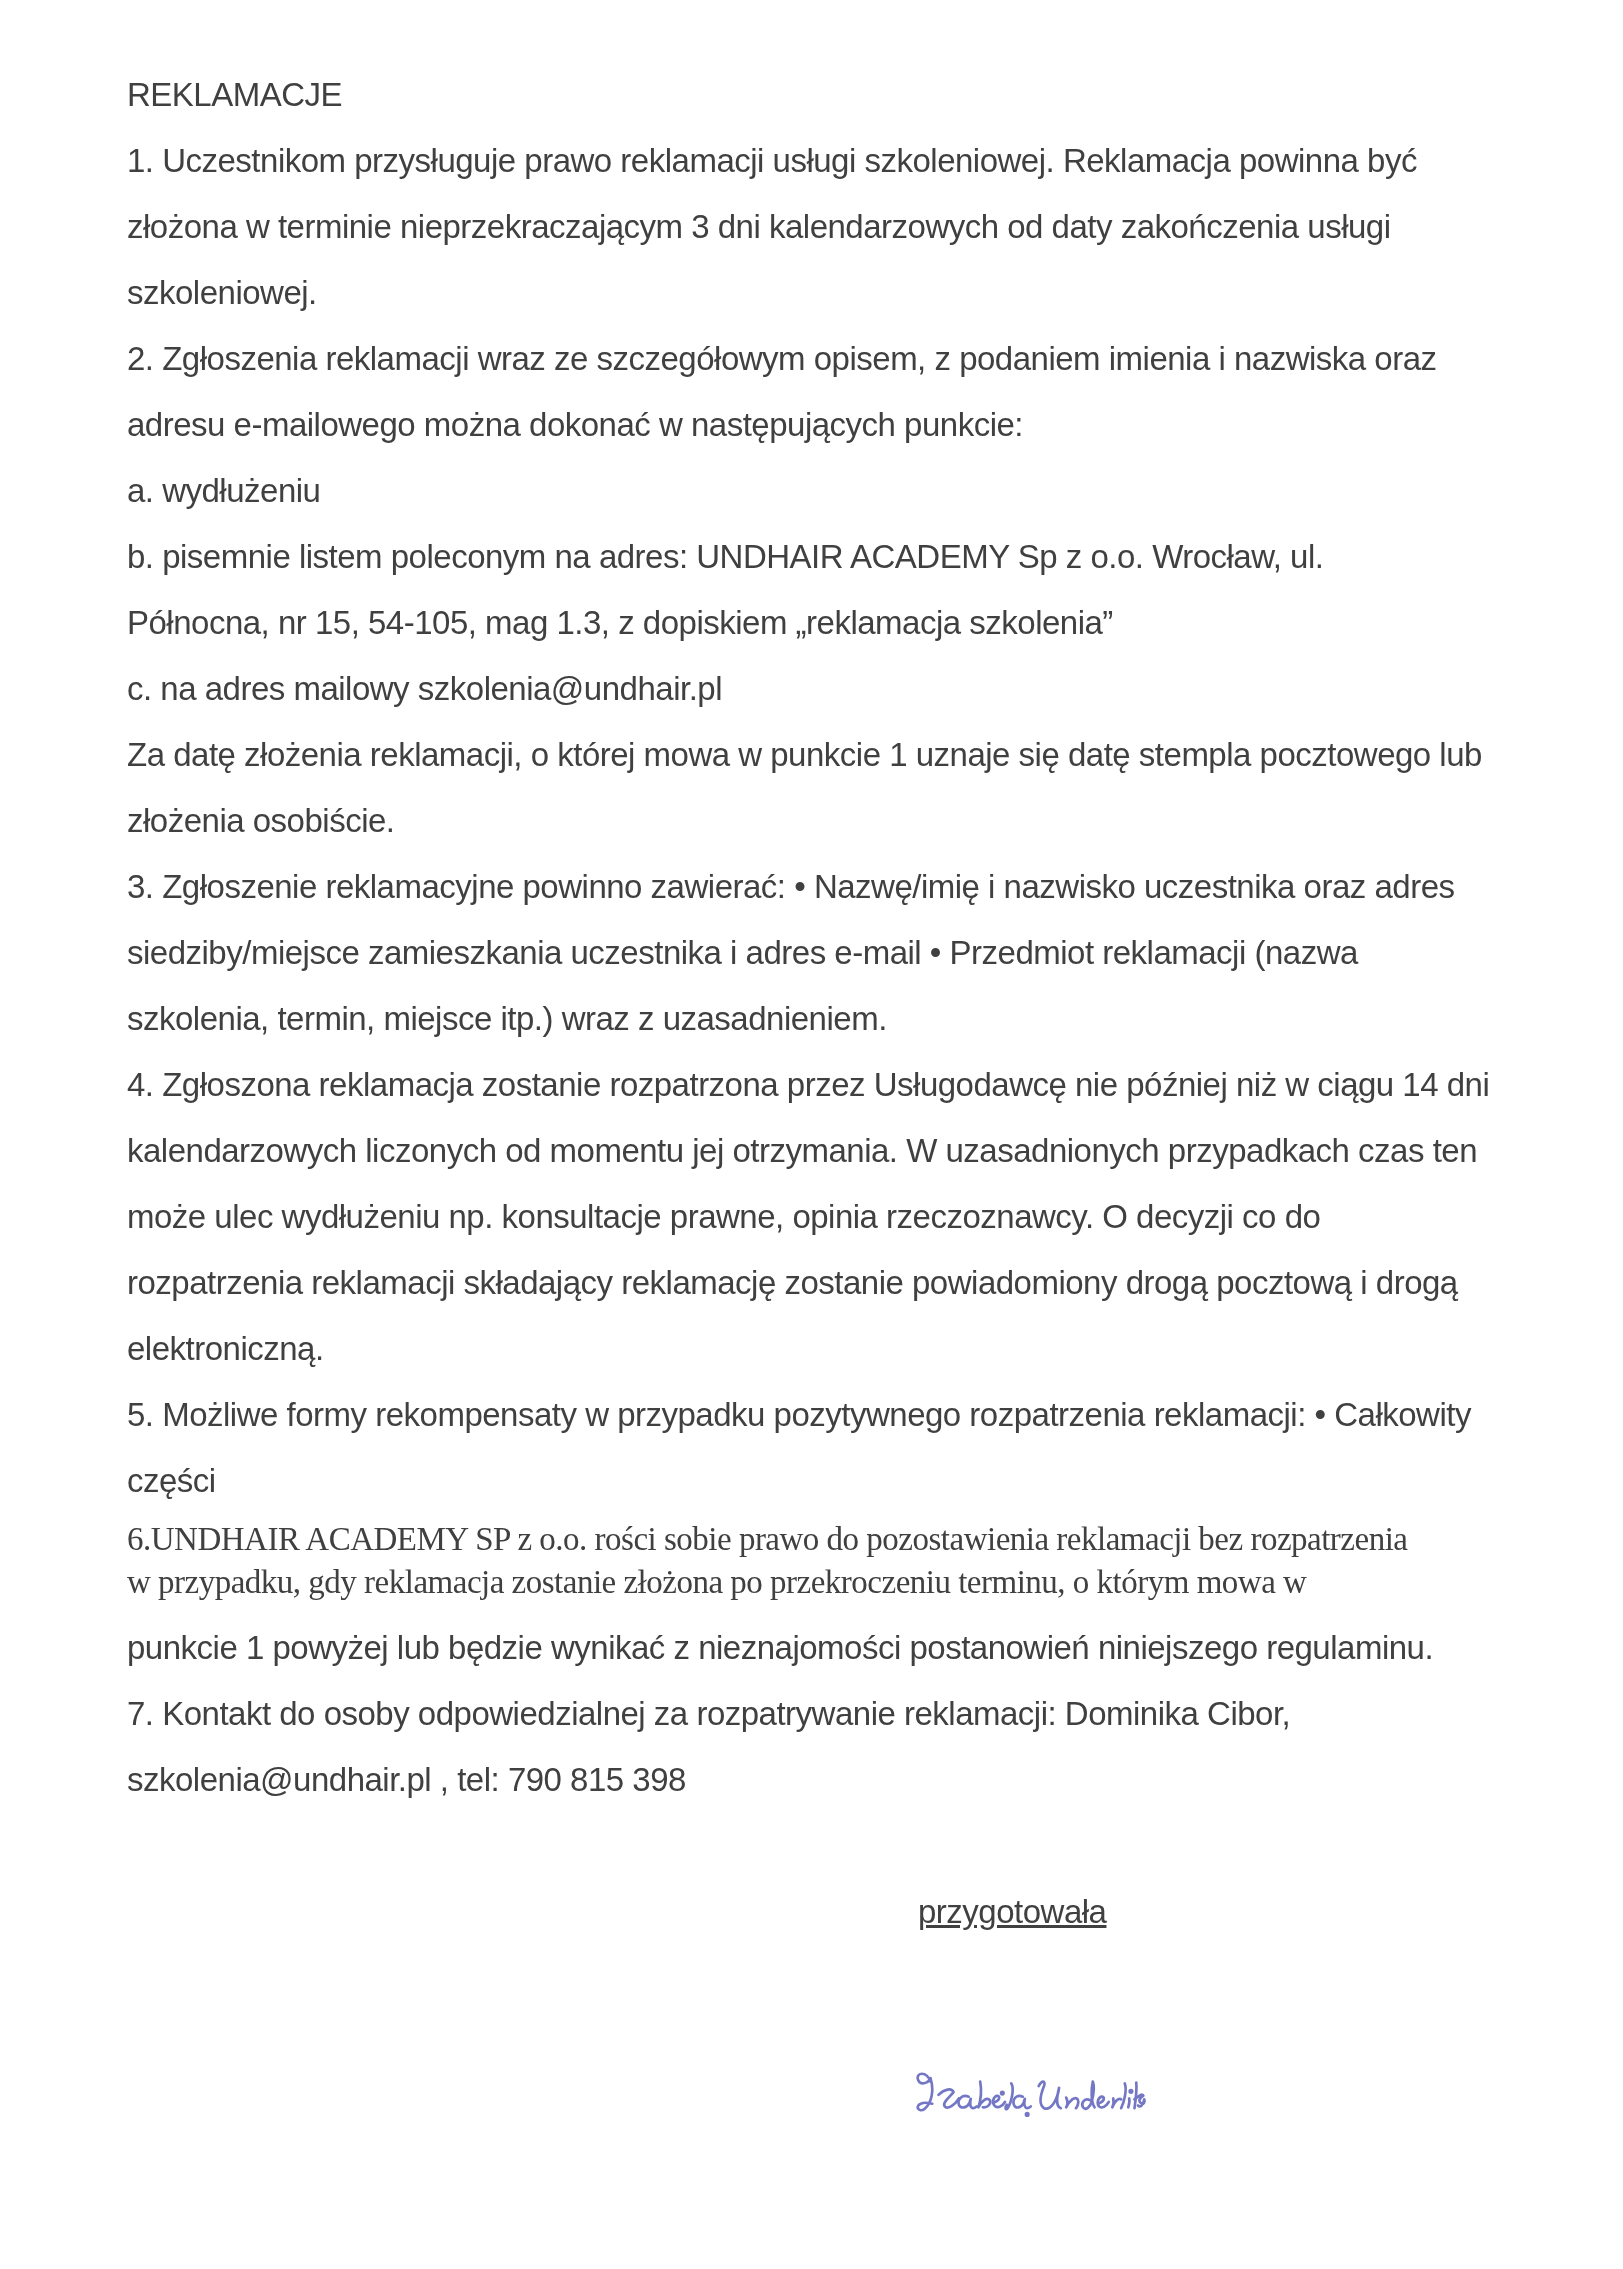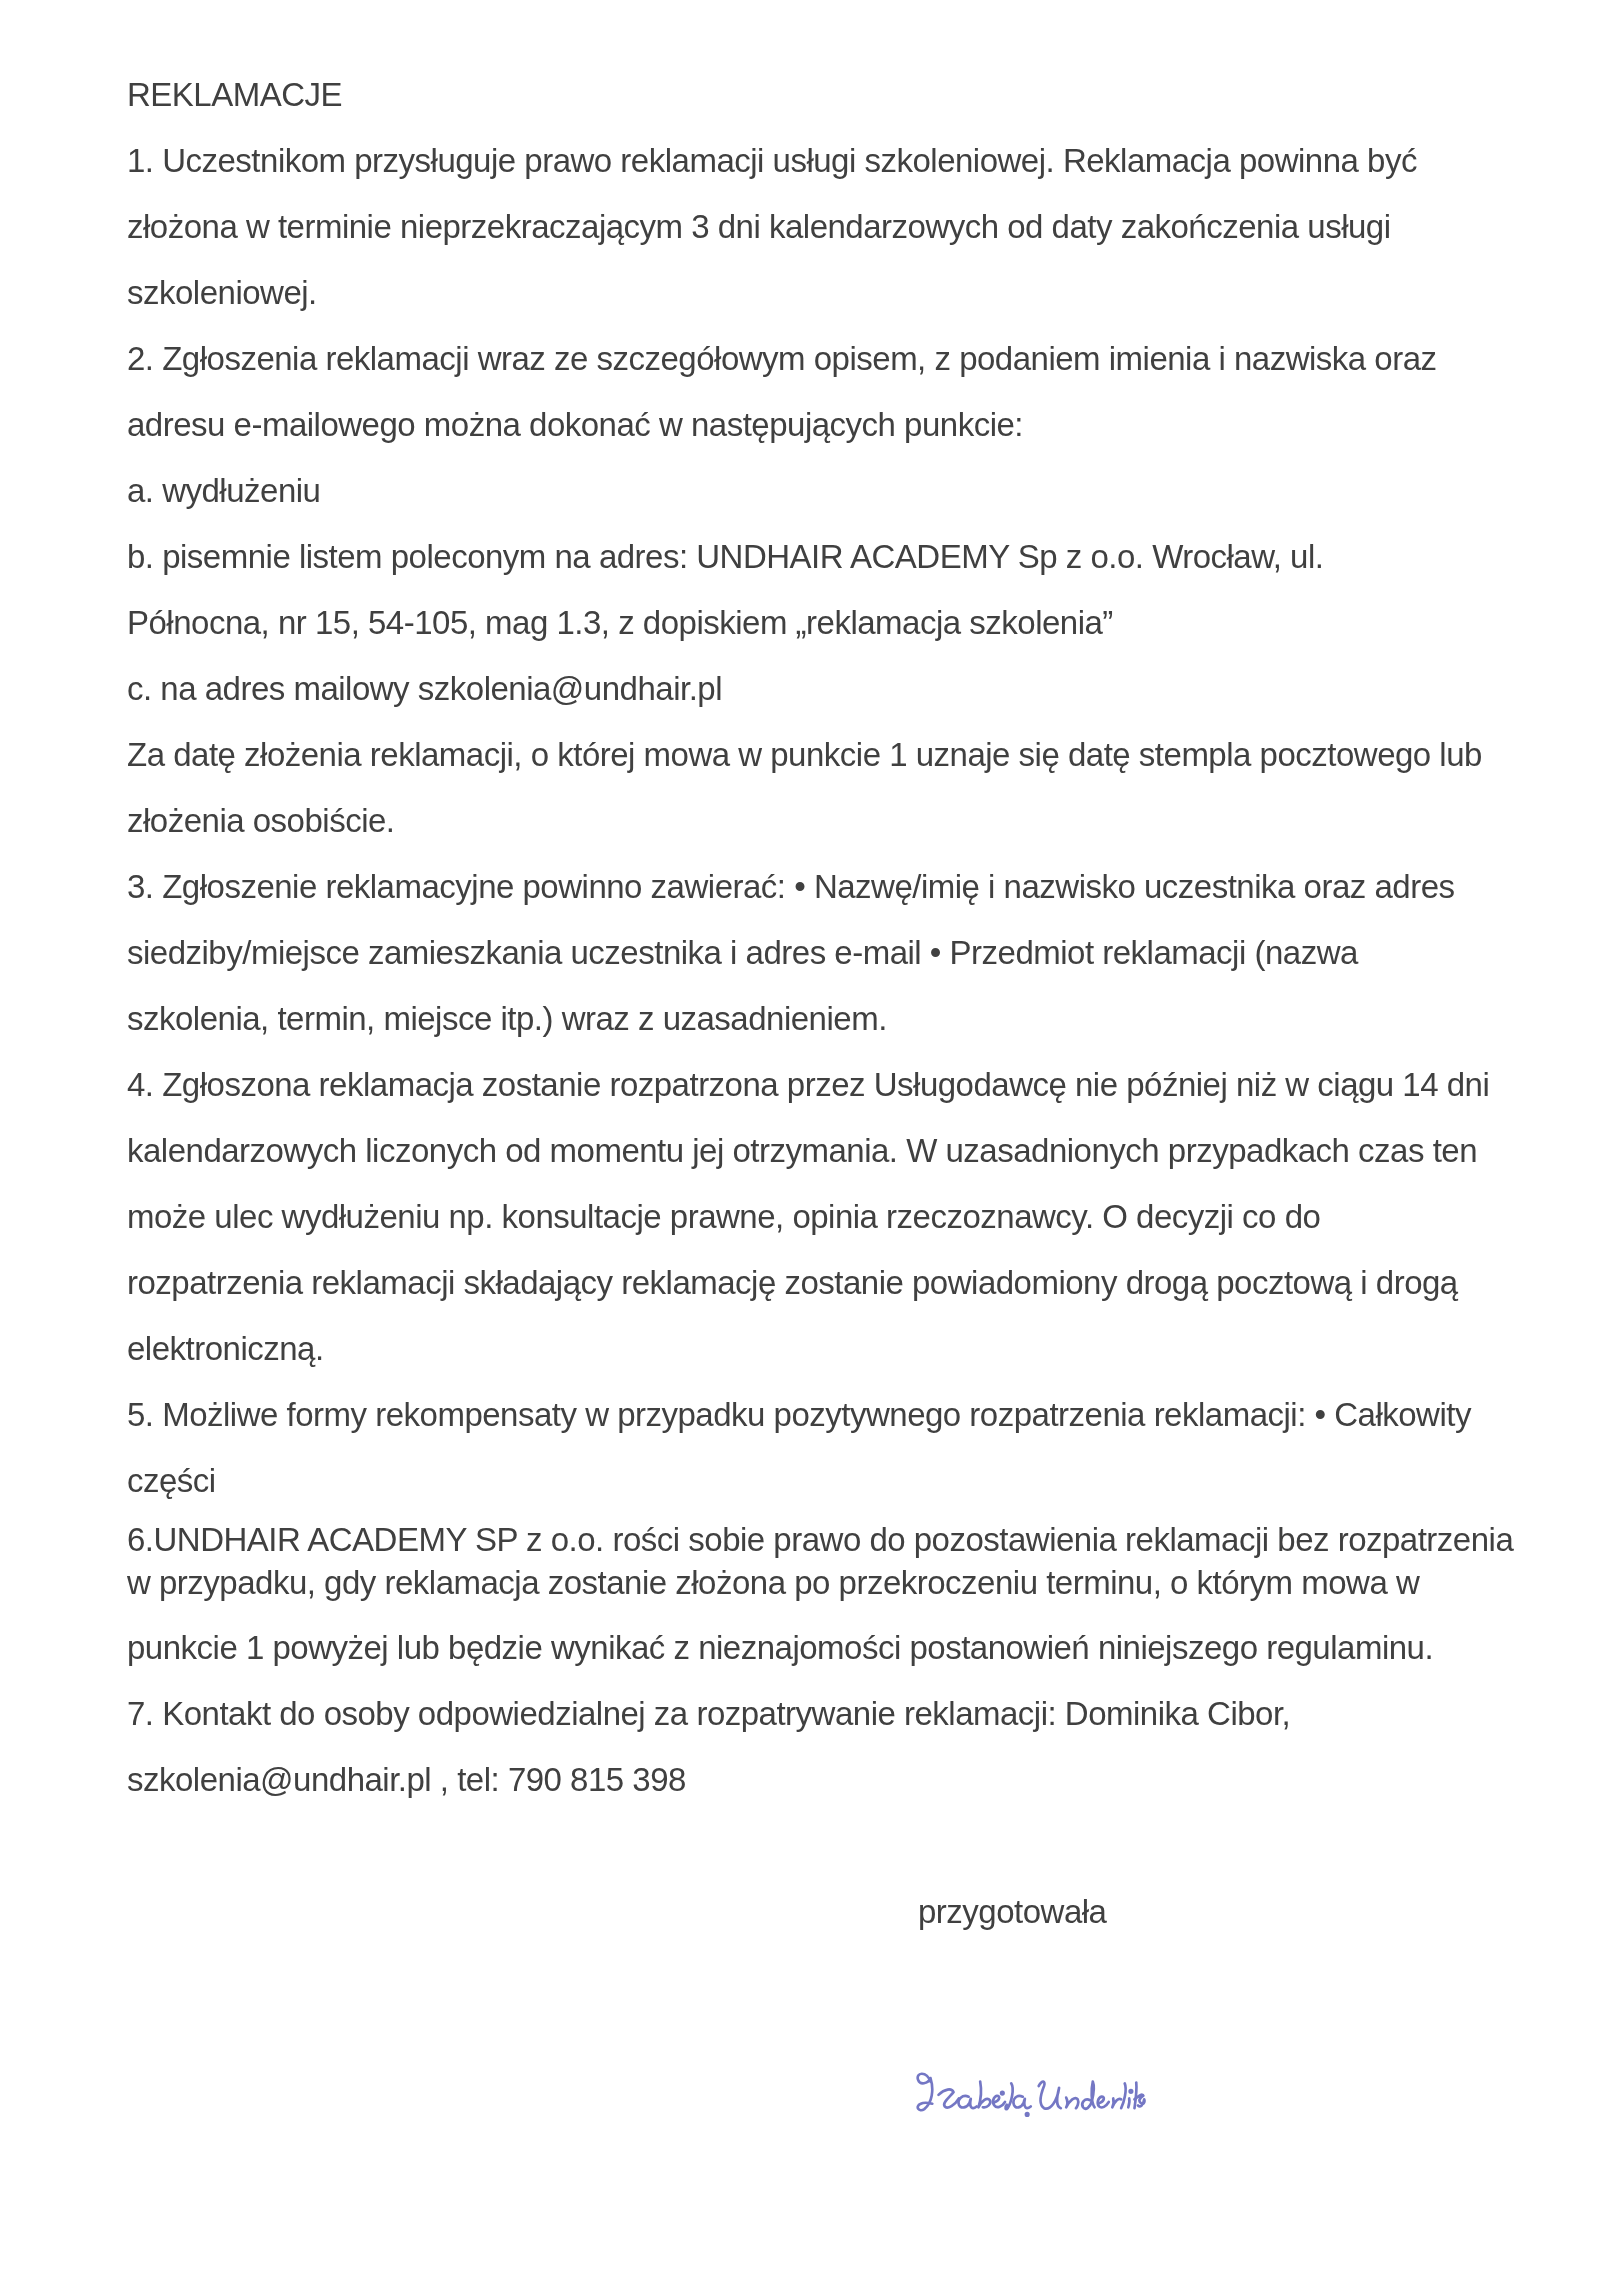--- a/index.html
+++ b/index.html
@@ -19,24 +19,24 @@
     width: 1383px;
   }
   .line {
     font-size: 33px;
     line-height: 66px;
     letter-spacing: -0.5px;
     white-space: nowrap;
     color: #404040;
   }
   .heading { }
-  .line.tight { line-height: 43px; }
+  .line.tight { line-height: 43px; font-family: Liberation Serif, serif; }
   .line.first-tight { margin-top: 4.4px; }
   .line.after-tight { margin-top: 10.6px; }
-  .footer-line { margin-left: 791px; }
+  .footer-line { margin-left: 791px; text-decoration: underline; }
   .footer-line.prepared { margin-top: 66px; }
   .signature-wrap {
     position: absolute;
     left: 911px;
     top: 2062px;
     width: 235px;
     height: 64px;
   }
   .signature-wrap svg { width: 100%; height: 100%; display: block; }
 </style>

